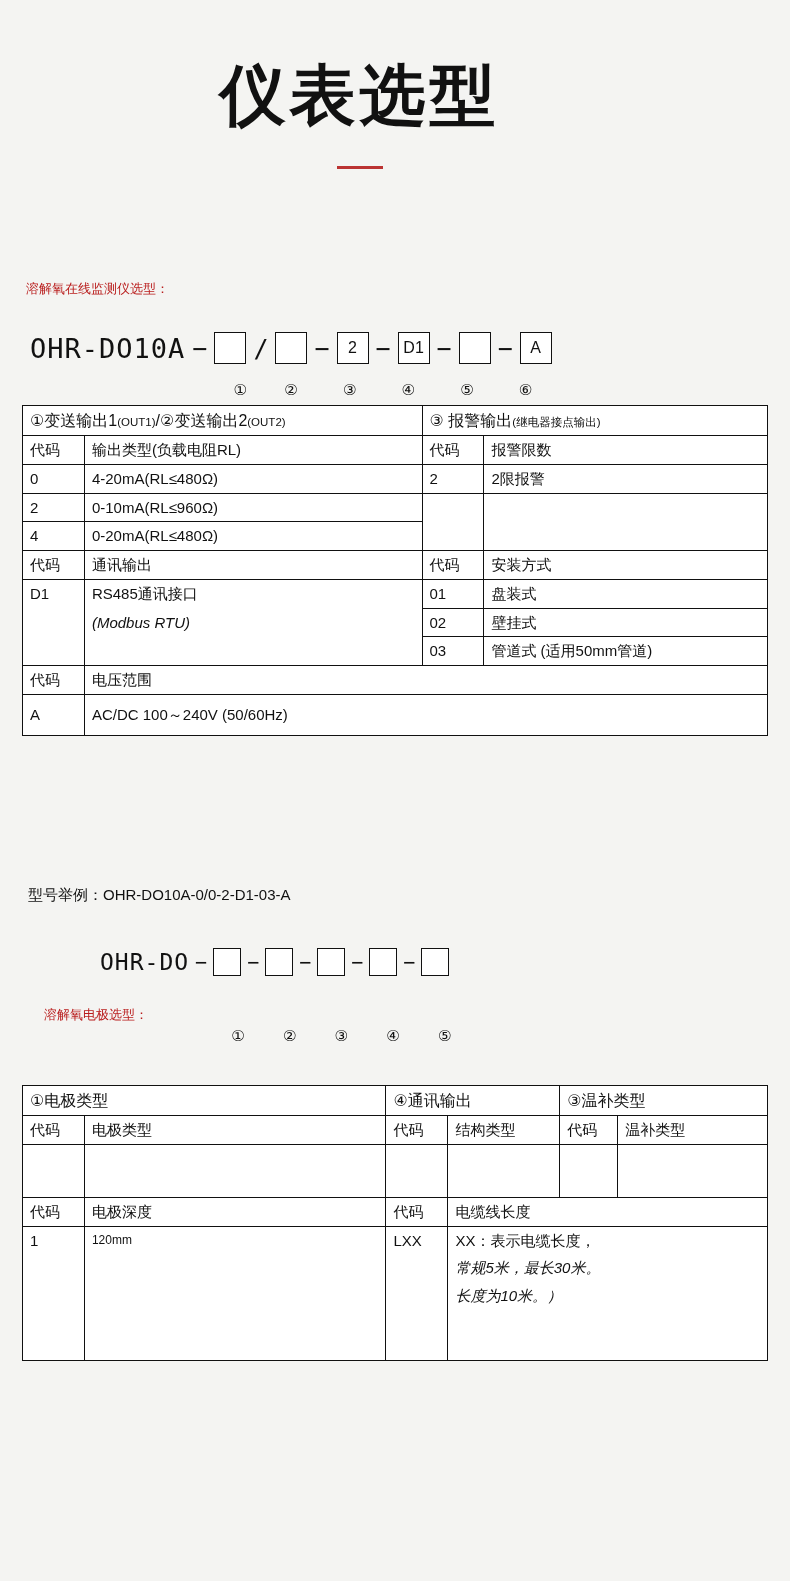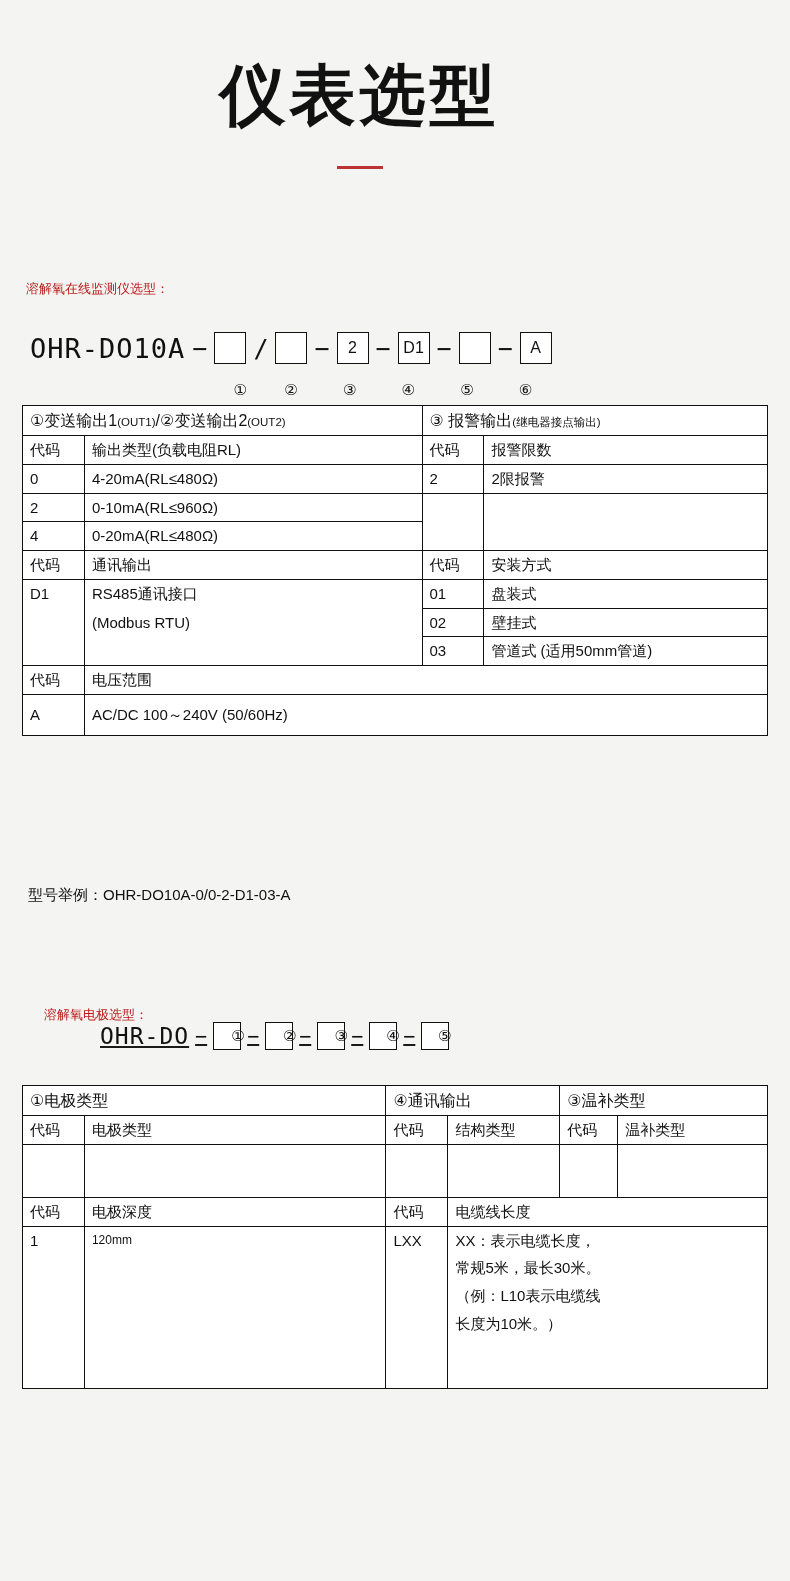--- a/index.html
+++ b/index.html
@@ -50,21 +50,21 @@
   #sec2-heading { position: absolute; left: 44px; top: 994px; margin-top: 12px; }
 
   
   .model-row {
     position: absolute;
     display: flex;
     align-items: center;
     font-family: "DejaVu Sans Mono", "Liberation Mono", monospace;
   }
   #model-row-1 { left: 30px; top: 332px; }
-  #model-row-2 { left: 100px; top: 1022px; text-decoration: underline; }
+  #model-row-2 { left: 100px; top: 948px; }
 
   .model-prefix {
     font-size: 27px;
     letter-spacing: 1px;
     color: #111;
   }
   #model-row-2 .model-prefix { font-size: 23px; }
 
   .sep {
     font-size: 25px;
@@ -123,21 +123,21 @@
     font-weight: bold;
     font-size: 16px;
     background: #fff;
   }
   td.hdr .sub {
     font-weight: normal;
     font-size: 11.5px;
   }
   td.ctr { text-align: center; }
   .no-right { border-right: none !important; }
-  .no-top { border-top: none !important; }
+  .no-top { border-top: none !important; font-style: italic; }
   .no-bottom { border-bottom: none !important; }
 
   .small { font-size: 12px; }
 
   
   #table-1 { left: 22px; top: 405px; width: 746px; }
   
   #table-2 { left: 22px; top: 1085px; width: 746px; }
 
   .example-line {
@@ -347,26 +347,20 @@
       <tr>
         <td class="no-top no-bottom">&nbsp;</td>
         <td class="no-top no-bottom">&nbsp;</td>
         <td class="no-top no-bottom">&nbsp;</td>
         <td colspan="3" class="no-top no-bottom">常规5米，最长30米。</td>
       </tr>
       <tr>
         <td class="no-top no-bottom">&nbsp;</td>
         <td class="no-top no-bottom">&nbsp;</td>
         <td class="no-top no-bottom">&nbsp;</td>
-        <td colspan="3" class="no-top no-bottom">（例：L10表示电缆线</td>
-      </tr>
-      <tr>
-        <td class="no-top no-bottom">&nbsp;</td>
-        <td class="no-top no-bottom">&nbsp;</td>
-        <td class="no-top no-bottom">&nbsp;</td>
         <td colspan="3" class="no-top no-bottom">长度为10米。）</td>
       </tr>
       <tr>
         <td class="no-top" style="height:44px">&nbsp;</td>
         <td class="no-top">&nbsp;</td>
         <td class="no-top">&nbsp;</td>
         <td colspan="3" class="no-top">&nbsp;</td>
       </tr>
     </tbody>
   </table>

